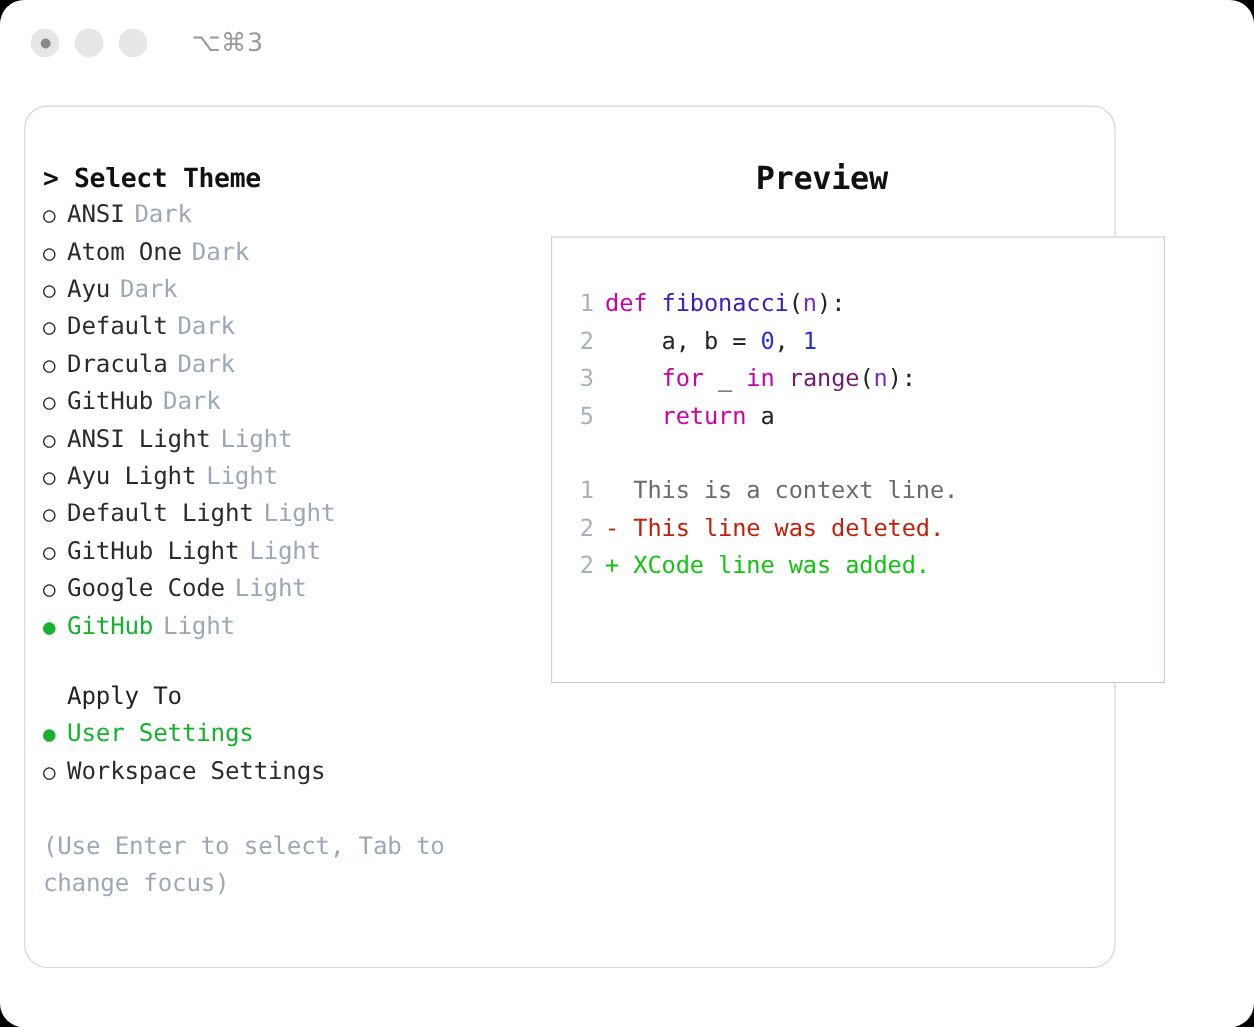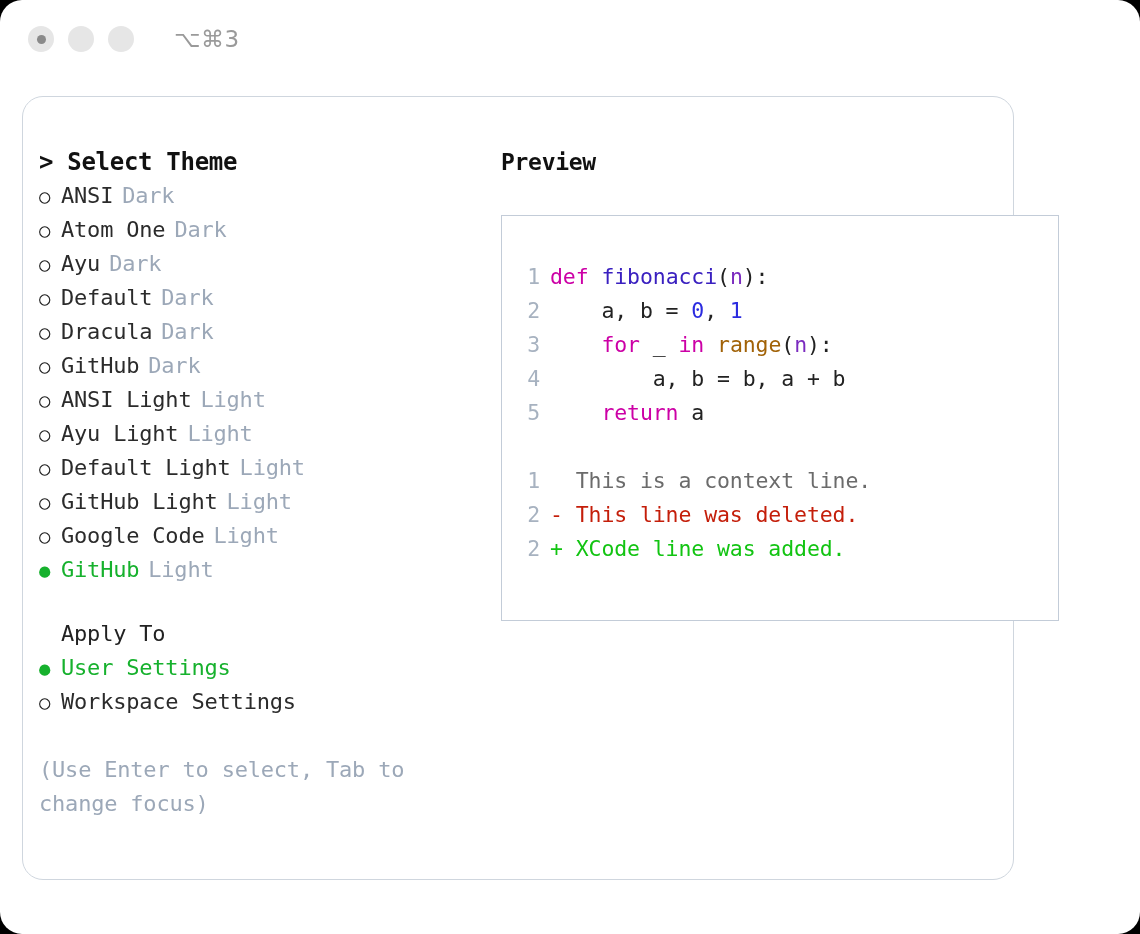--- a/index.html
+++ b/index.html
@@ -134,25 +134,26 @@
     letter-spacing: -0.2px;
   }
   
   .right-col {
     position: absolute;
     left: 478px;
     top: 48px;
     width: 492px;
   }
   .preview-title {
-    font-size: 23px;
+    font-size: 29px;
     font-weight: bold;
     color: #111111;
     line-height: 34px;
     letter-spacing: -0.3px;
+    text-align: center;
   }
   .preview-box {
     margin-top: 36px;
     width: 558px;
     height: 406px;
     border: 1.4px solid #c3ccd8;
     box-sizing: border-box;
     background: #ffffff;
     padding: 44px 0 0 14px;
   }
@@ -164,21 +165,21 @@
   }
   .lineno {
     color: #a7b2c0;
     display: inline-block;
     width: 24px;
     text-align: right;
     margin-right: 10px;
   }
   .tok-kw   { color: #cc00a6; }
   .tok-fn   { color: #3a20c0; }
-  .tok-call { color: #a16207; }
+  .tok-call { color: #701a75; }
   .tok-var  { color: #7b2bbf; }
   .tok-num  { color: #2b2be0; }
   .tok-punct{ color: #222222; }
   .tok-plain{ color: #222222; }
   .diff-gap { height: 34px; }
   .diff-ctx { color: #6b6b6b; }
   .diff-del { color: #c41e0a; }
   .diff-add { color: #12c412; }
 </style>
 </head>
@@ -224,21 +225,20 @@
         <div class="hint">(Use Enter to select, Tab to change focus)</div>
       </div>
 
       <div class="right-col">
         <div class="preview-title">Preview</div>
         <div class="preview-box">
           <div id="code-block">
               <div class="code-line"><span class="lineno">1</span><span class="tok-kw">def</span><span class="tok-plain"> </span><span class="tok-fn">fibonacci</span><span class="tok-punct">(</span><span class="tok-var">n</span><span class="tok-punct">):</span></div>
               <div class="code-line"><span class="lineno">2</span><span class="tok-plain">    a, b = </span><span class="tok-num">0</span><span class="tok-plain">, </span><span class="tok-num">1</span></div>
               <div class="code-line"><span class="lineno">3</span><span class="tok-plain">    </span><span class="tok-kw">for</span><span class="tok-plain"> _ </span><span class="tok-kw">in</span><span class="tok-plain"> </span><span class="tok-call">range</span><span class="tok-punct">(</span><span class="tok-var">n</span><span class="tok-punct">):</span></div>
-              <div class="code-line"><span class="lineno">4</span><span class="tok-plain">        a, b = b, a + b</span></div>
               <div class="code-line"><span class="lineno">5</span><span class="tok-plain">    </span><span class="tok-kw">return</span><span class="tok-plain"> a</span></div>
             </div>
           <div class="diff-gap"></div>
           <div id="diff-block">
               <div class="code-line"><span class="lineno">1</span><span class="diff-ctx"> </span><span class="diff-ctx"> This is a context line.</span></div>
               <div class="code-line"><span class="lineno">2</span><span class="diff-del">-</span><span class="diff-del"> This line was deleted.</span></div>
               <div class="code-line"><span class="lineno">2</span><span class="diff-add">+</span><span class="diff-add"> XCode line was added.</span></div>
             </div>
         </div>
       </div>

